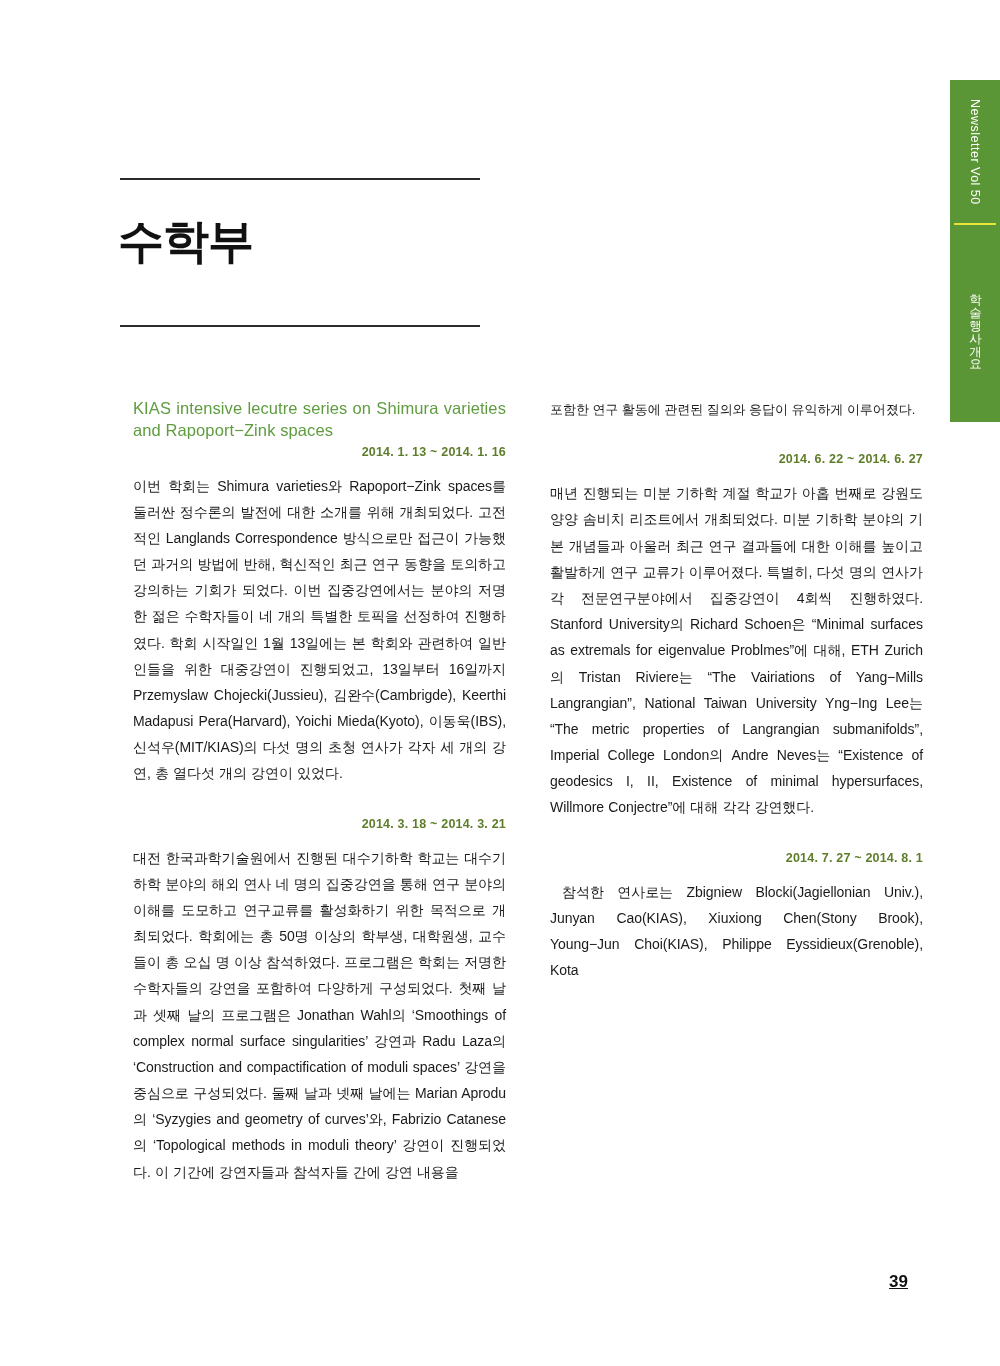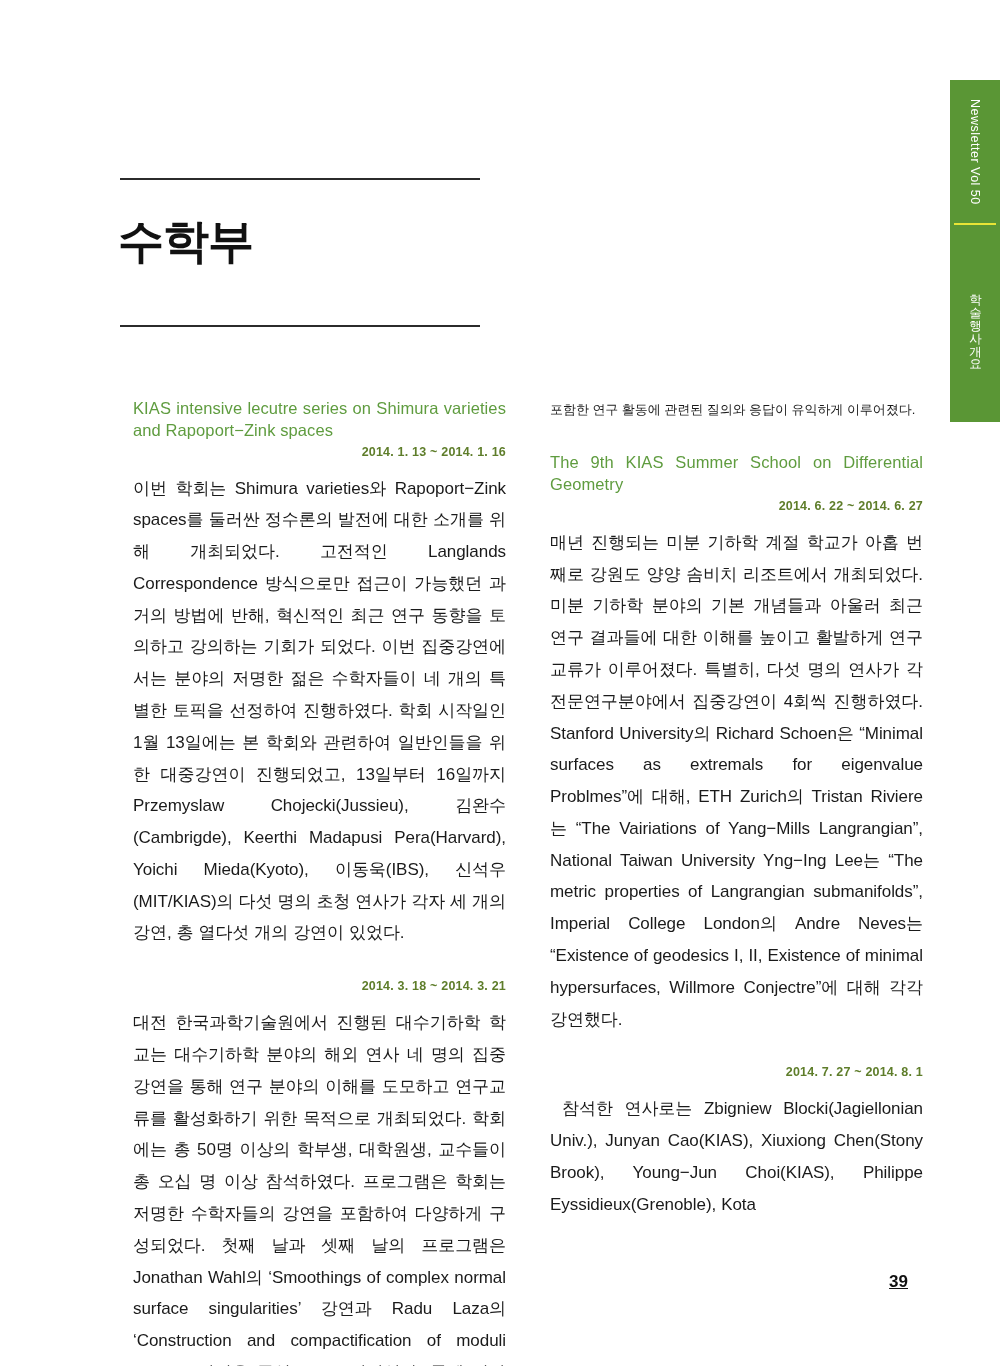--- a/index.html
+++ b/index.html
@@ -110,21 +110,21 @@
   .art-date {
     color: #5e7d2a;
     font-size: 12.5px;
     font-weight: bold;
     letter-spacing: 0.2px;
     margin: 0 0 14px 0;
     text-align: right;
   }
   .art-body p {
     color: #1a1a1a;
-    font-size: 17px;
+    font-size: 14px;
     line-height: 1.87;
     text-align: justify;
     text-align-last: left;
     margin: 0;
     letter-spacing: -0.05px;
     word-spacing: 0.3px;
   }
   .art-body p.indent { text-indent: 12px; }
 
   
@@ -189,21 +189,20 @@
 
   </div>
 
   <div class="col">
 
     <div class="cont-para">
       <p>포함한 연구 활동에 관련된 질의와 응답이 유익하게 이루어졌다.</p>
     </div>
 
     <div class="article">
-      <h2 class="art-title">The 9th KIAS Summer School on Differential Geometry</h2>
       <div class="art-date">2014. 6. 22 ~ 2014. 6. 27</div>
       <div class="art-body">
         <p>매년 진행되는 미분 기하학 계절 학교가 아홉 번째로 강원도 양양 솜비치 리조트에서 개최되었다. 미분 기하학 분야의 기본 개념들과 아울러 최근 연구 결과들에 대한 이해를 높이고 활발하게 연구 교류가 이루어졌다. 특별히, 다섯 명의 연사가 각 전문연구분야에서 집중강연이 4회씩 진행하였다. Stanford University의 Richard Schoen은 “Minimal surfaces as extremals for eigenvalue Problmes”에 대해, ETH Zurich의 Tristan Riviere는 “The Vairiations of Yang−Mills Langrangian”, National Taiwan University Yng−Ing Lee는 “The metric properties of Langrangian submanifolds”, Imperial College London의 Andre Neves는 “Existence of geodesics I, II, Existence of minimal hypersurfaces, Willmore Conjectre”에 대해 각각 강연했다.</p>
       </div>
     </div>
 
     <div class="article">
       <div class="art-date">2014. 7. 27 ~ 2014. 8. 1</div>
       <div class="art-body">
         <p class="indent">참석한 연사로는 Zbigniew Blocki(Jagiellonian Univ.), Junyan Cao(KIAS), Xiuxiong Chen(Stony Brook), Young−Jun Choi(KIAS), Philippe Eyssidieux(Grenoble), Kota</p>

